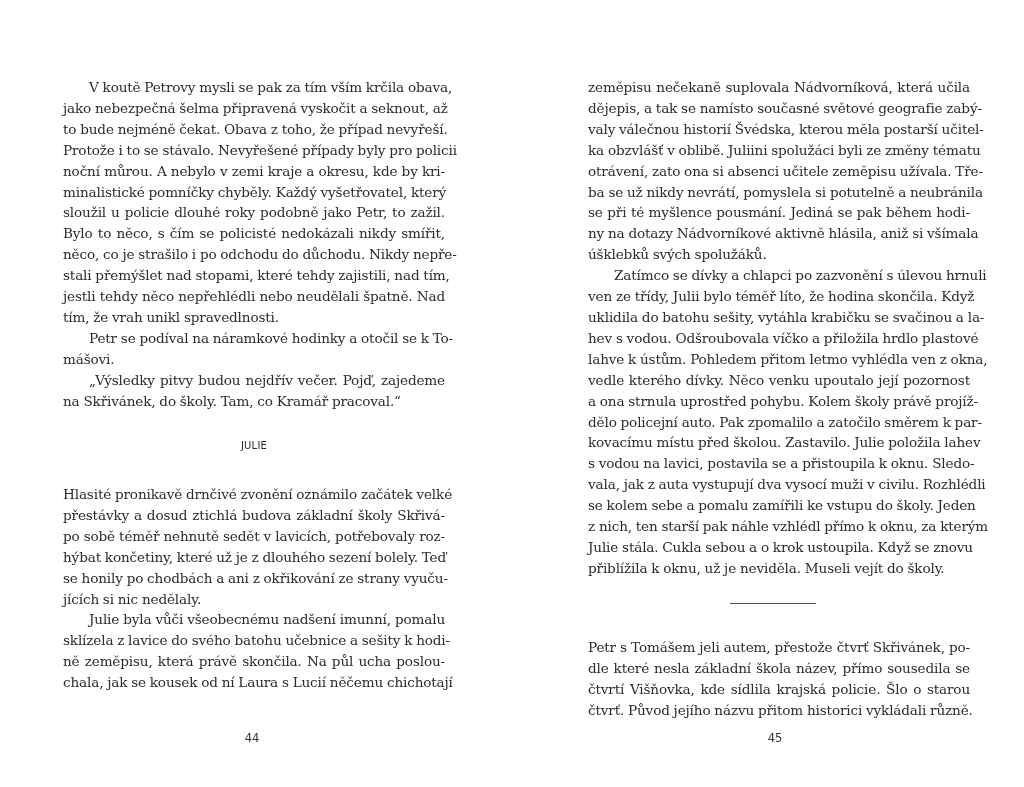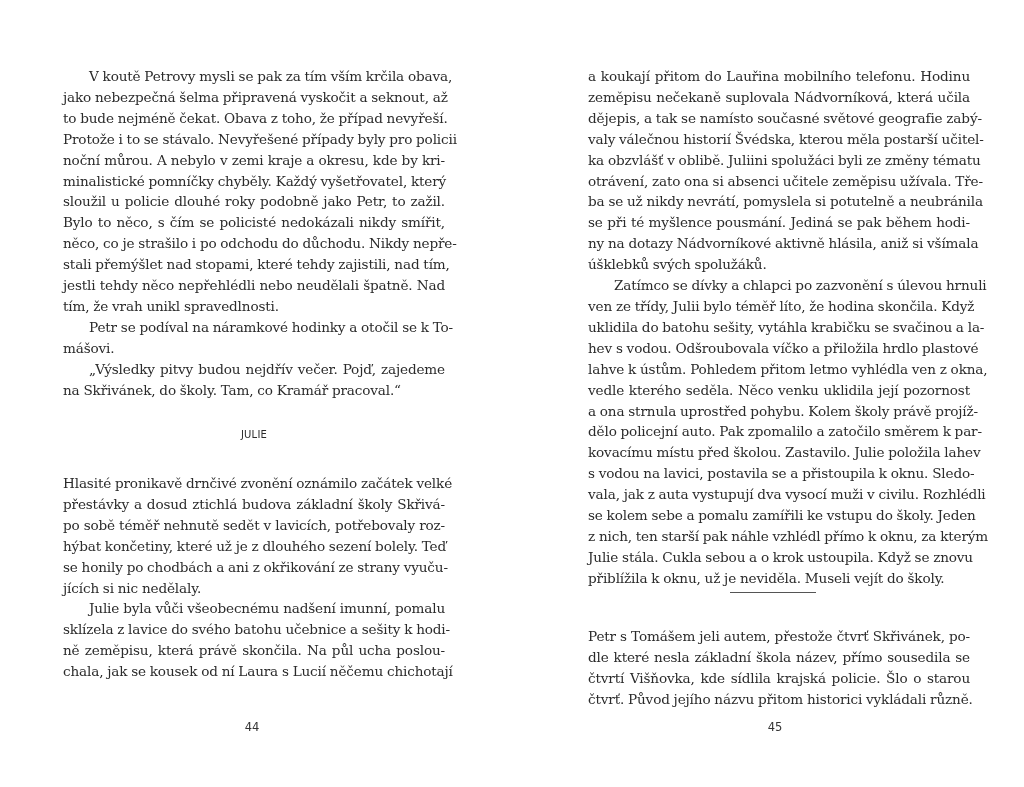--- a/index.html
+++ b/index.html
@@ -10,21 +10,21 @@
     body {
       width: 1024px;
       height: 787px;
       position: relative;
       overflow: hidden;
       font-family: "DejaVu Serif", "Liberation Serif", serif;
       color: #2b2b2b;
     }
     .page {
       position: absolute;
-      top: 0;
+      top: 11px;
       height: 615px;
       text-decoration: underline;
     }
     .page-left {
       left: 63px;
       width: 382px;
     }
     .page-right {
       left: 588px;
       width: 382px;
@@ -118,36 +118,35 @@
       <span class="line indent-line">Julie byla vůči všeobecnému nadšení imunní, pomalu</span>
       <span class="line">sklízela z lavice do svého batohu učebnice a sešity k hodi-</span>
       <span class="line">ně zeměpisu, která právě skončila. Na půl ucha poslou-</span>
       <span class="line">chala, jak se kousek od ní Laura s Lucií něčemu chichotají</span>
     </div>
   <div class="page-number">44</div>
 </div>
 
 <div class="page page-right">
   <div class="text-block" style="top:66px;">
-      <span class="line">a koukají přitom do Lauřina mobilního telefonu. Hodinu</span>
       <span class="line">zeměpisu nečekaně suplovala Nádvorníková, která učila</span>
       <span class="line">dějepis, a tak se namísto současné světové geografie zabý-</span>
       <span class="line">valy válečnou historií Švédska, kterou měla postarší učitel-</span>
       <span class="line">ka obzvlášť v oblibě. Juliini spolužáci byli ze změny tématu</span>
       <span class="line">otrávení, zato ona si absenci učitele zeměpisu užívala. Tře-</span>
       <span class="line">ba se už nikdy nevrátí, pomyslela si potutelně a neubránila</span>
       <span class="line">se při té myšlence pousmání. Jediná se pak během hodi-</span>
       <span class="line">ny na dotazy Nádvorníkové aktivně hlásila, aniž si všímala</span>
       <span class="line last">úšklebků svých spolužáků.</span>
       <span class="line indent-line">Zatímco se dívky a chlapci po zazvonění s úlevou hrnuli</span>
       <span class="line">ven ze třídy, Julii bylo téměř líto, že hodina skončila. Když</span>
       <span class="line">uklidila do batohu sešity, vytáhla krabičku se svačinou a la-</span>
       <span class="line">hev s vodou. Odšroubovala víčko a přiložila hrdlo plastové</span>
       <span class="line">lahve k ústům. Pohledem přitom letmo vyhlédla ven z okna,</span>
-      <span class="line">vedle kterého seděla. Něco venku uklidila její pozornost</span>
+      <span class="line">vedle kterého dívky. Něco venku upoutalo její pozornost</span>
       <span class="line">a ona strnula uprostřed pohybu. Kolem školy právě projíž-</span>
       <span class="line">dělo policejní auto. Pak zpomalilo a zatočilo směrem k par-</span>
       <span class="line">kovacímu místu před školou. Zastavilo. Julie položila lahev</span>
       <span class="line">s vodou na lavici, postavila se a přistoupila k oknu. Sledo-</span>
       <span class="line">vala, jak z auta vystupují dva vysocí muži v civilu. Rozhlédli</span>
       <span class="line">se kolem sebe a pomalu zamířili ke vstupu do školy. Jeden</span>
       <span class="line">z nich, ten starší pak náhle vzhlédl přímo k oknu, za kterým</span>
       <span class="line">Julie stála. Cukla sebou a o krok ustoupila. Když se znovu</span>
       <span class="line last">přiblížila k oknu, už je neviděla. Museli vejít do školy.</span>
     </div>

